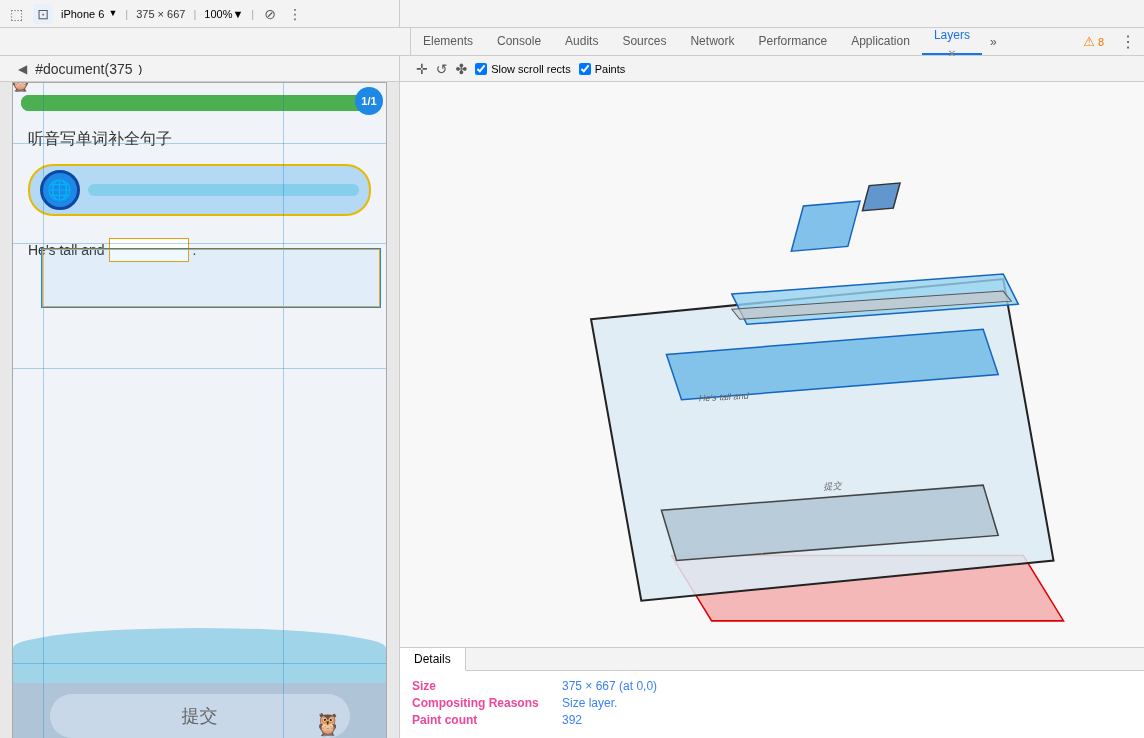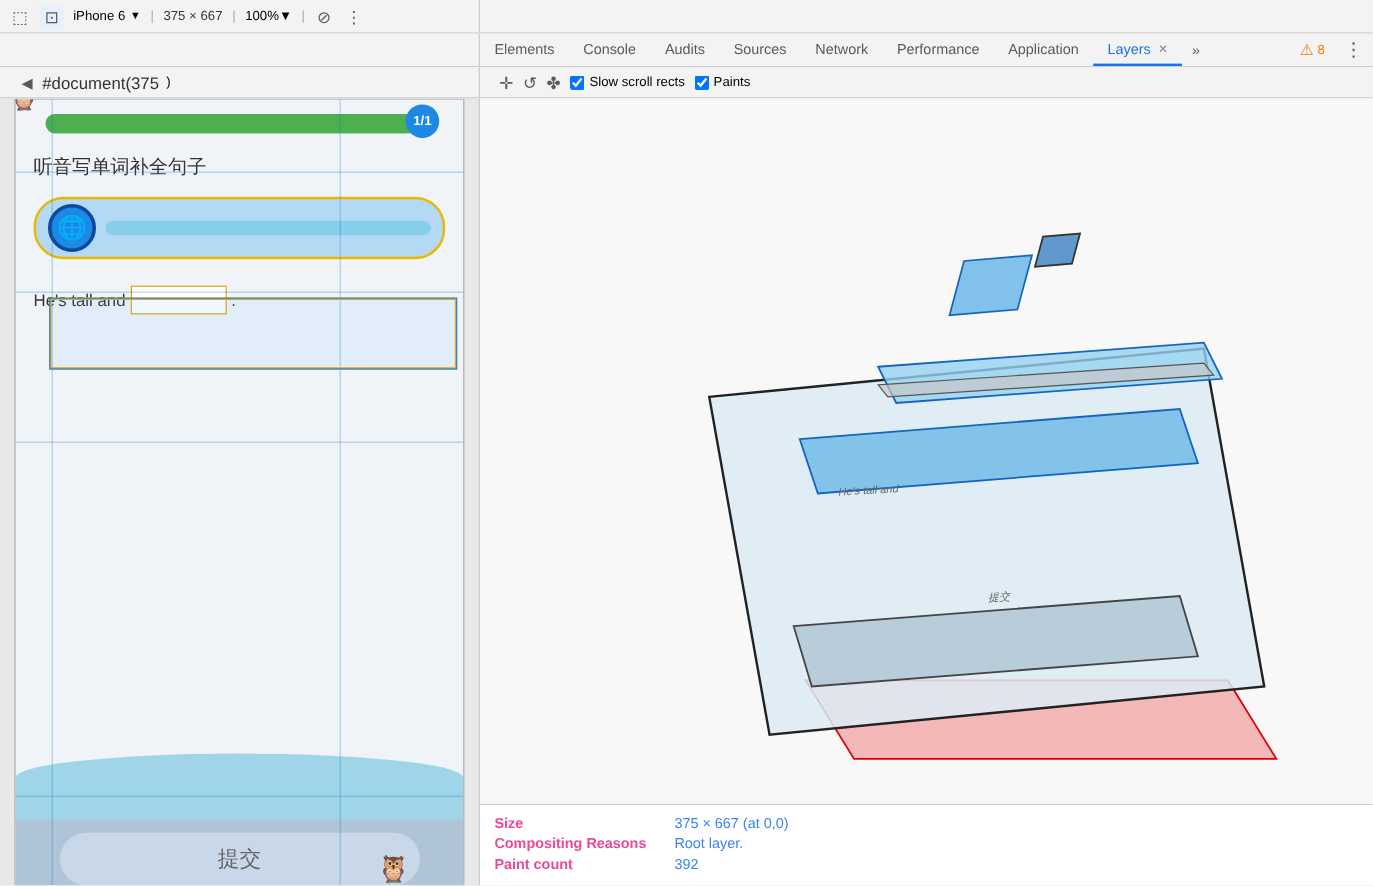--- a/index.html
+++ b/index.html
@@ -22,31 +22,31 @@
     .dimension-display { font-size: 11px; color: #333; }
     .zoom-selector { font-size: 11px; cursor: pointer; }
     .toolbar-icon { font-size: 14px; color: #5a5a5a; cursor: pointer; padding: 2px; }
     .toolbar-right {
       display: flex; align-items: center; padding: 0 8px; gap: 6px; flex: 1;
     }
 
     
     .devtools-tabs {
       display: flex; align-items: center; height: 28px; background: #f3f3f3;
-      border-bottom: 1px solid #ccc; flex-shrink: 0;
+      border-bottom: 1px solid #ccc; flex-shrink: 0; padding-left: 11px;
     }
     .devtools-tabs-left { width: 400px; border-right: 1px solid #ccc; height: 100%; }
     .devtools-tabs-right { display: flex; align-items: center; flex: 1; height: 100%; }
     .tab {
       padding: 0 12px; height: 100%; display: flex; align-items: center;
       font-size: 12px; color: #5a5a5a; cursor: pointer; border-bottom: 2px solid transparent;
       white-space: nowrap;
     }
     .tab.active { border-bottom: 2px solid #1a73e8; color: #1a73e8; }
-    .tab.has-close { gap: 6px; }
+    .tab.has-close { gap: 6px; flex-direction: column; }
     .tab-close { font-size: 10px; color: #888; }
     .tabs-overflow { padding: 0 8px; font-size: 12px; color: #5a5a5a; cursor: pointer; }
     .warning-badge {
       display: flex; align-items: center; gap: 3px; margin-left: auto;
       padding: 0 8px; font-size: 11px; color: #f57c00;
     }
     .warning-icon { font-size: 13px; }
     .more-btn { padding: 0 8px; cursor: pointer; font-size: 16px; color: #5a5a5a; }
 
     
@@ -87,21 +87,21 @@
     .grid-line-v { position: absolute; top: 0; bottom: 0; width: 1px; background: rgba(0,120,200,0.3); }
     .grid-line-h { position: absolute; left: 0; right: 0; height: 1px; background: rgba(0,120,200,0.3); }
 
     
     .phone-content {
       position: absolute; top: 0; left: 0; right: 0; bottom: 0;
     }
 
     
     .progress-section {
-      padding: 12px 25px 10px;
+      padding: 12px 8px 10px;
       position: relative;
     }
     .progress-bar-bg {
       height: 16px; background: #4caf50; border-radius: 8px;
       width: 100%; position: relative;
     }
     .progress-fill {
       height: 100%; background: #4caf50; border-radius: 8px; width: 95%;
     }
     .progress-badge {
@@ -356,28 +356,33 @@
 
           <polygon points="330,210 600,192 608,202 338,220" fill="rgba(200,200,200,0.7)" stroke="#555" stroke-width="1"></polygon>
 
           <text x="350" y="320" font-size="9" fill="#666" font-family="Arial" transform="skewX(-10) skewY(-3)">He's tall and</text>
           <text x="490" y="415" font-size="9" fill="#666" font-family="Arial" transform="skewX(-10) skewY(-3)">提交</text>
         </g>
       </svg>
     </div>
 
     <div class="details-panel">
+      <div class="details-tabs">
+        <div class="details-tab active">
+          <span>Details</span>
+        </div>
+      </div>
       <div class="details-content">
         <div class="detail-row">
           <span class="detail-key">Size</span>
           <span class="detail-val">375 × 667 (at 0,0)</span>
         </div>
         <div class="detail-row">
           <span class="detail-key">Compositing Reasons</span>
-          <span class="detail-val">Root layer.</span>
+          <span class="detail-val">Size layer.</span>
         </div>
         <div class="detail-row">
           <span class="detail-key">Paint count</span>
           <span class="detail-val">392</span>
         </div>
       </div>
     </div>
 
   </div>
 </div>

